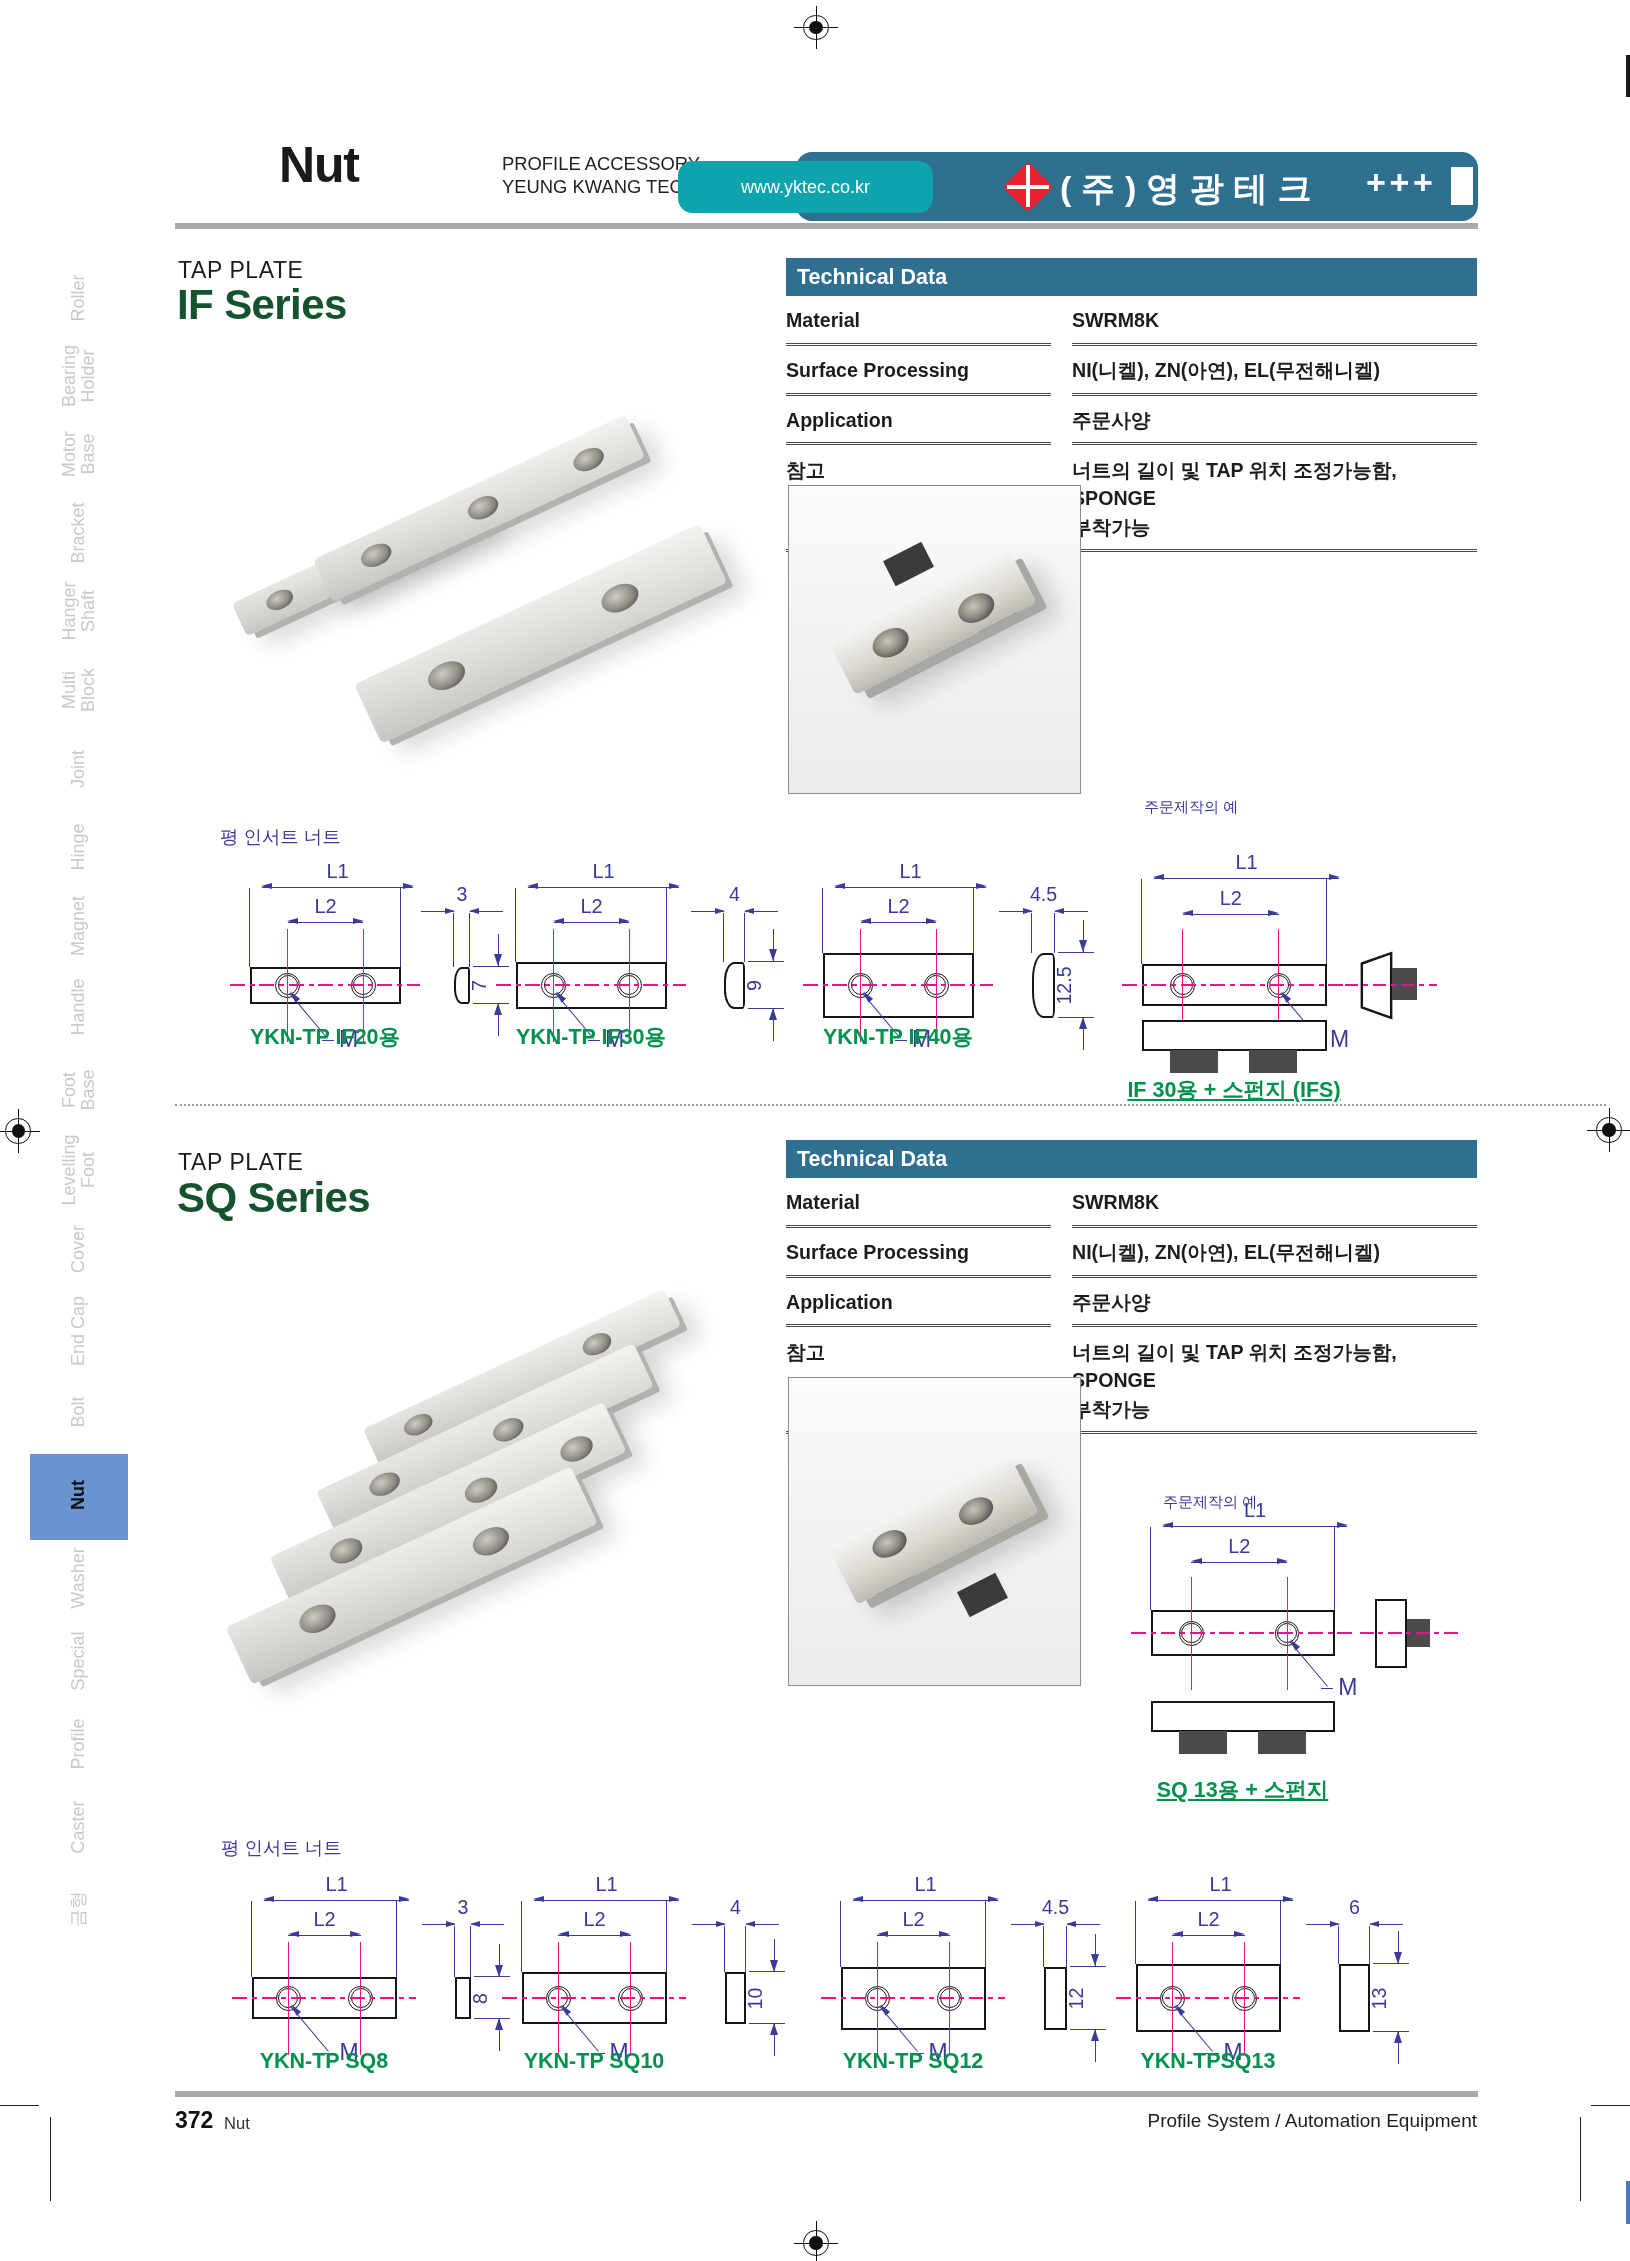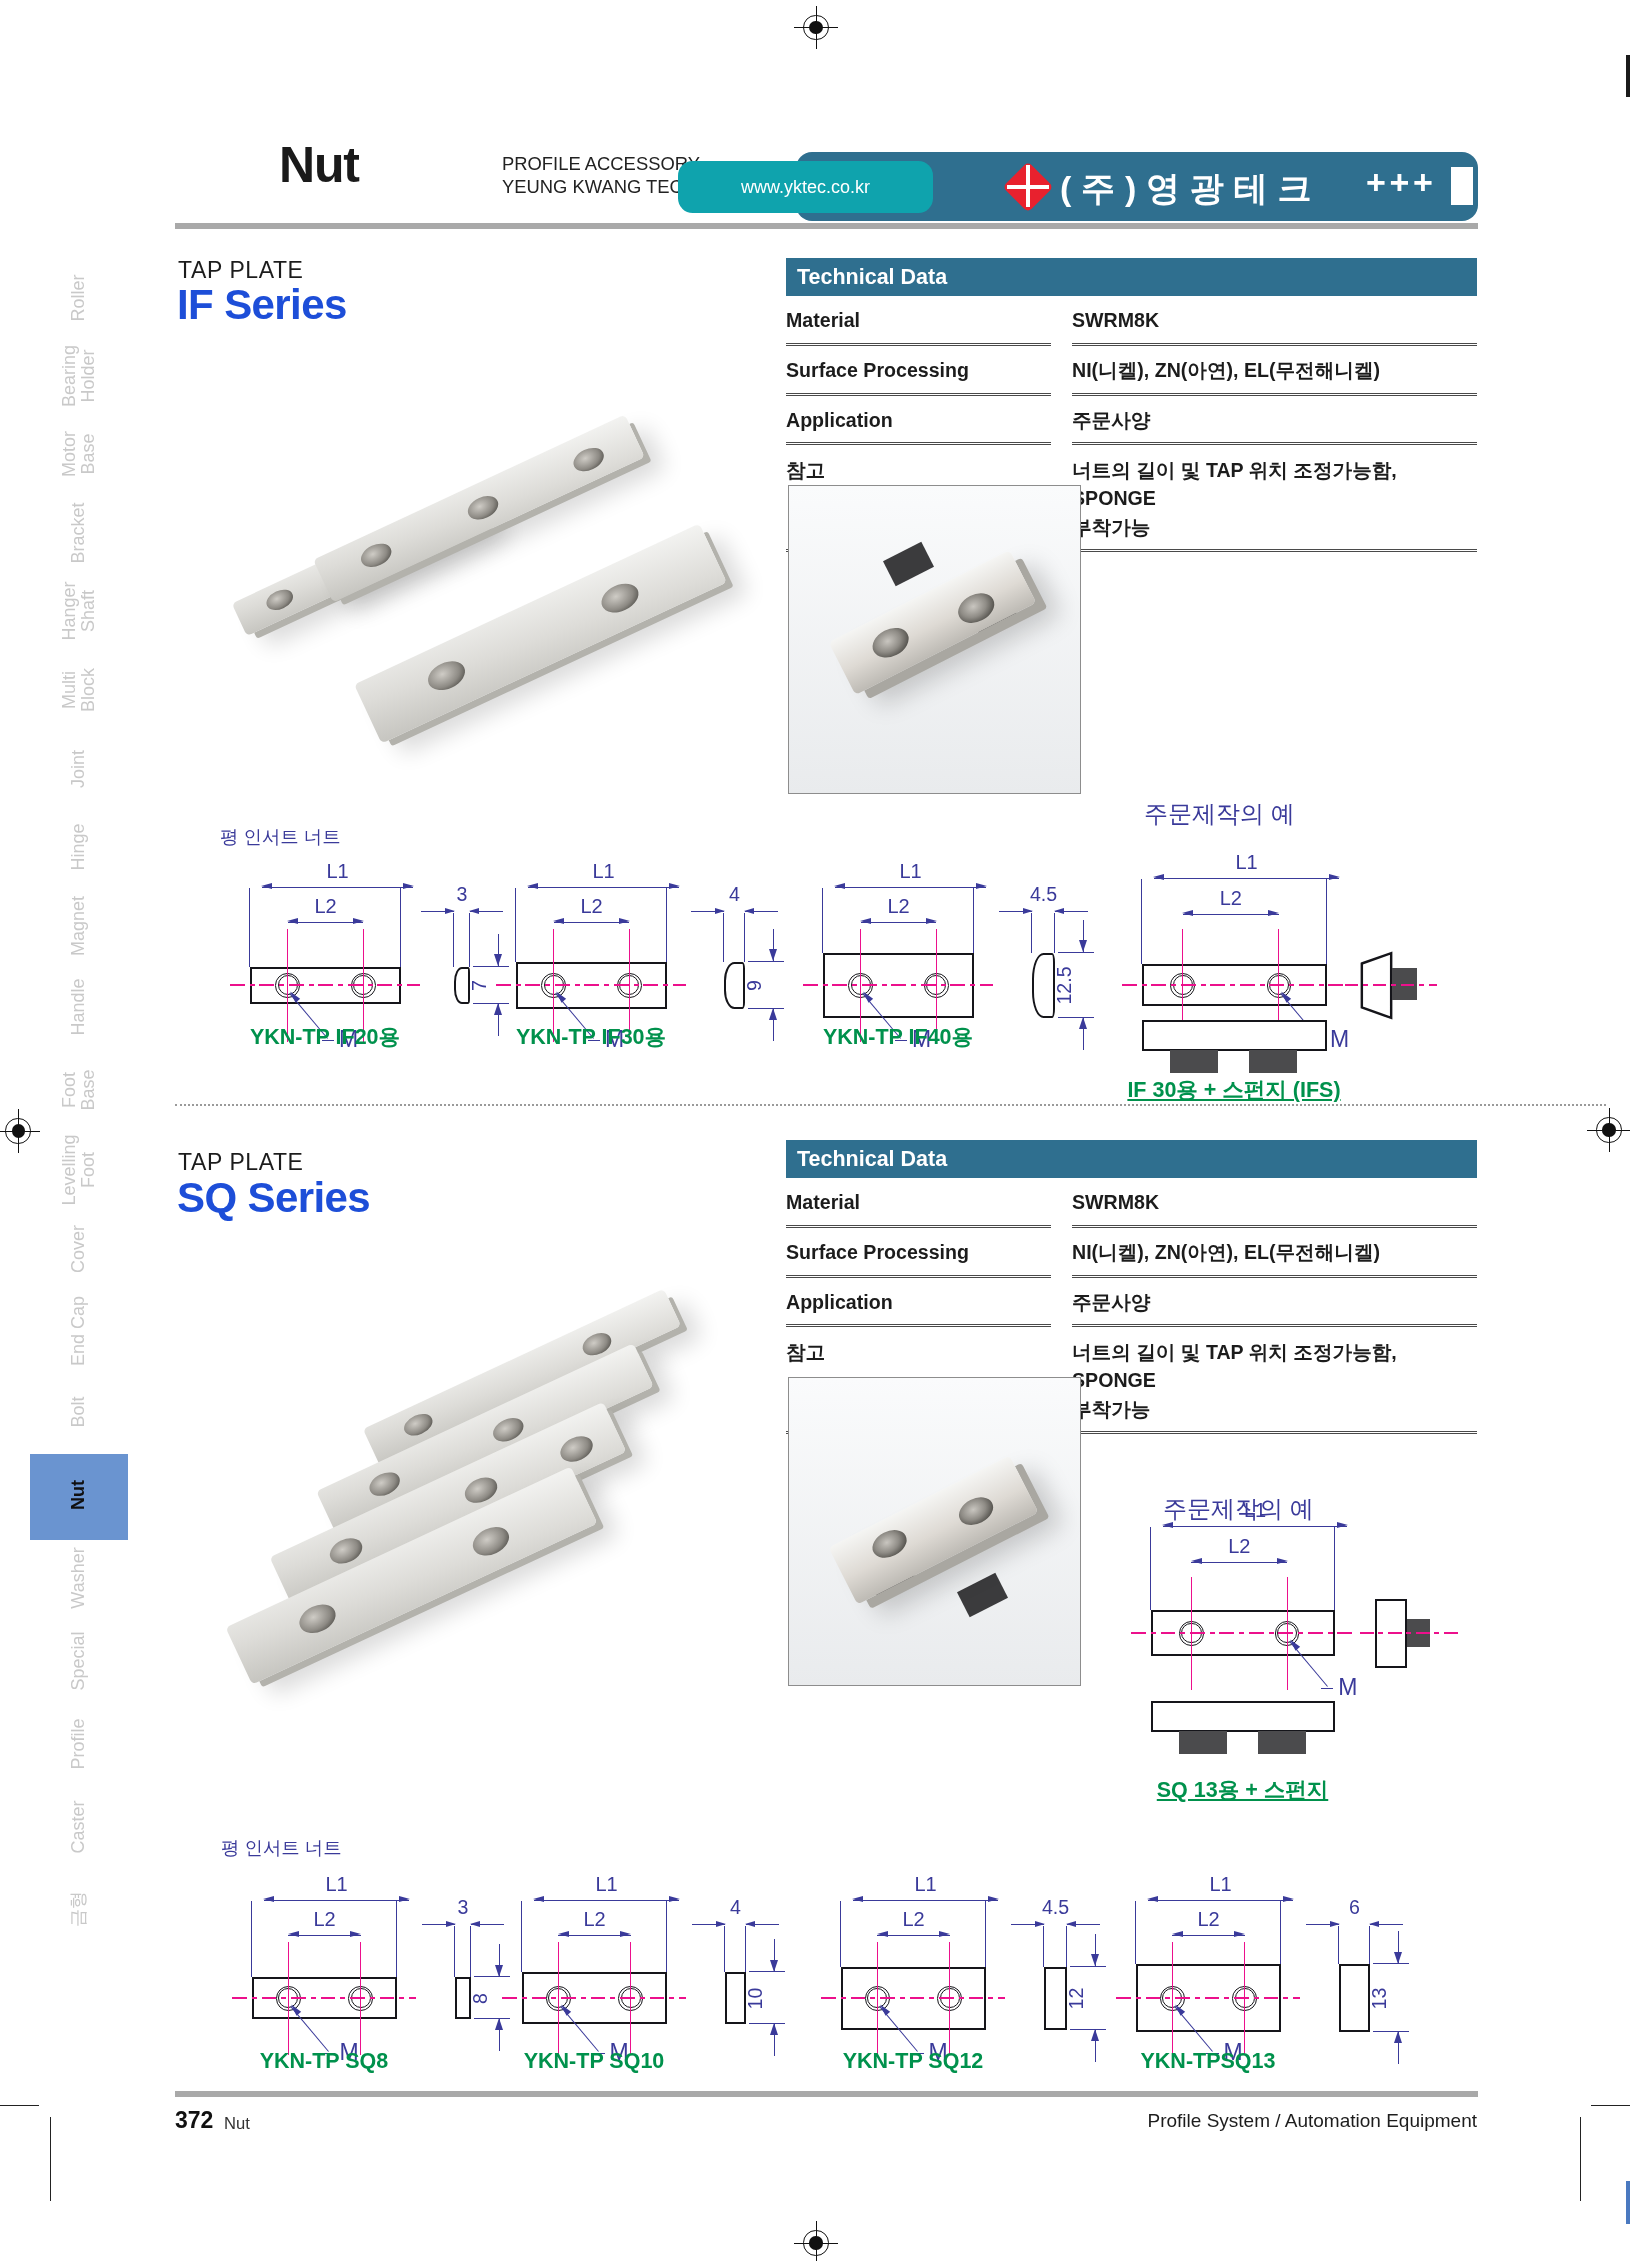--- a/index.html
+++ b/index.html
@@ -31,23 +31,23 @@
   .h-rule{position:absolute;left:175px;top:223px;width:1303px;height:5.5px;background:#a9a9a9;}
 
   
   .side-item{position:absolute;left:31px;width:96px;height:92px;display:flex;align-items:center;justify-content:center;
              transform:rotate(-90deg);color:#c9c9c9;font-size:18px;line-height:1.08;text-align:center;white-space:pre-line;}
   .side-item.active{color:#101010;font-weight:bold;}
   .side-hl{position:absolute;left:29.5px;top:1454px;width:98px;height:86px;background:#6a94d0;}
 
   
   .cat{position:absolute;font-size:23px;color:#1c1c1c;letter-spacing:0.6px;}
-  .ser{position:absolute;font-size:42px;font-weight:bold;color:#1d4ed8;letter-spacing:-0.6px;}
+  .ser{position:absolute;font-size:42px;font-weight:bold;color:#14532d;letter-spacing:-0.6px;}
   .note{position:absolute;font-size:18.4px;color:var(--nv);text-align:right;}
-  .exttl{position:absolute;font-size:24px;color:var(--nv);}
+  .exttl{position:absolute;font-size:15px;color:var(--nv);}
 
   
   .ttable{position:absolute;width:691px;}
   .thead{height:38px;background:var(--blue);color:#fff;font-size:21.5px;font-weight:bold;display:flex;align-items:center;
          padding-left:11px;box-sizing:border-box;}
   .trow{display:grid;grid-template-columns:265px 1fr;column-gap:21px;font-weight:bold;}
   .tlabel,.tval{border-bottom:3.7px double #4a4a4a;font-size:19.6px;color:#1c1c1c;padding:10.4px 0 8px;white-space:pre-line;line-height:1.45;}
 
   
   .dwg{position:absolute;width:344px;height:233px;}

